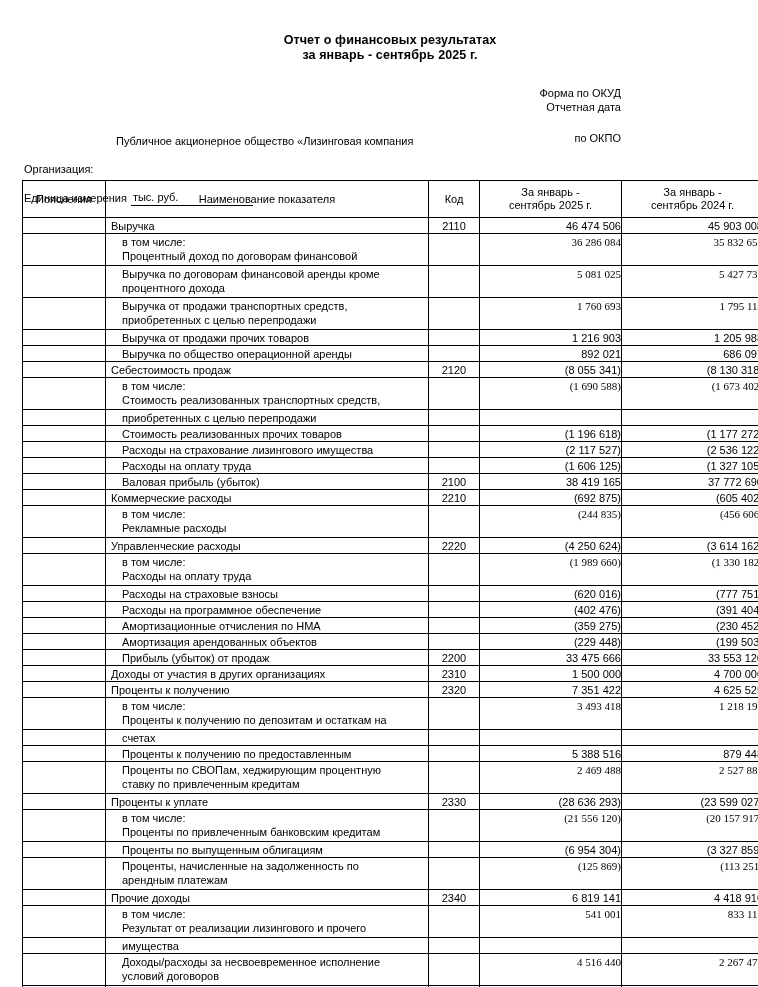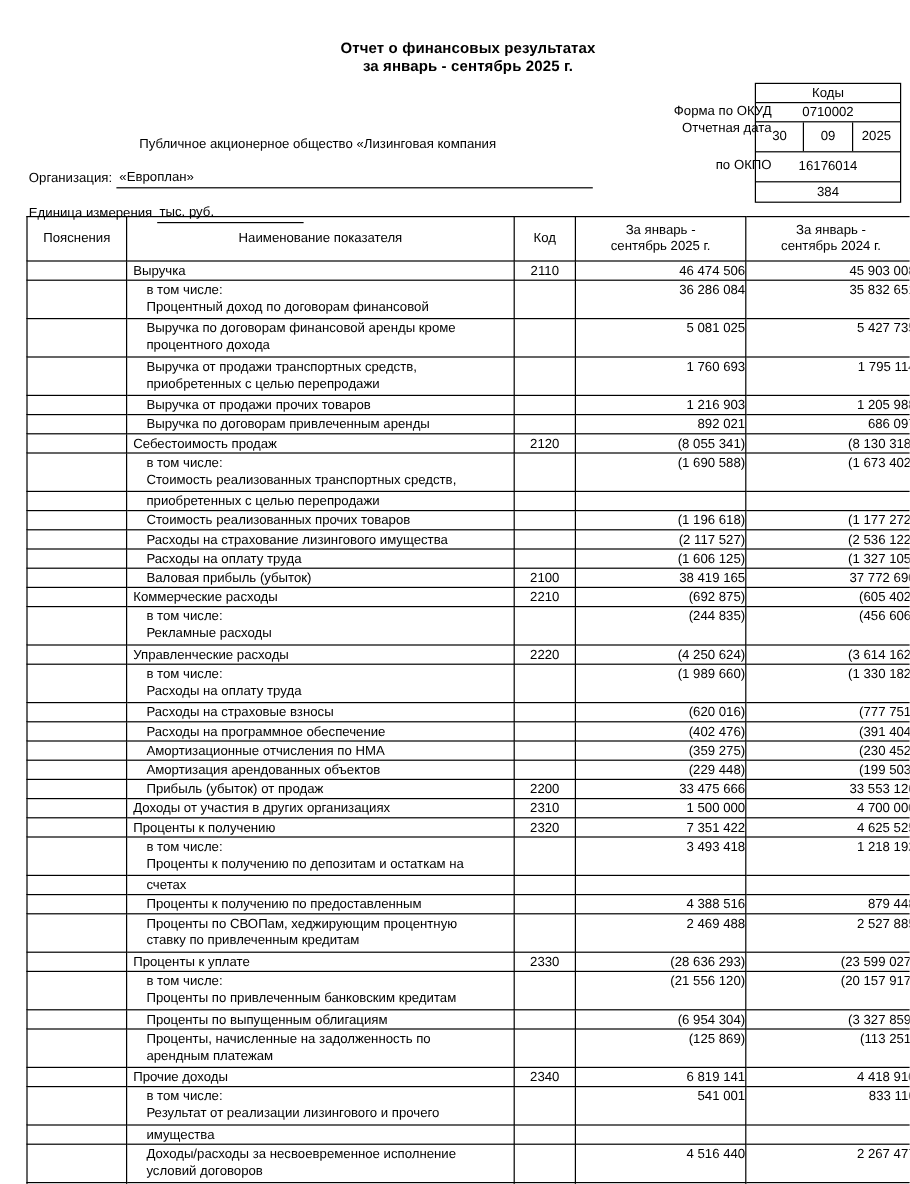--- a/index.html
+++ b/index.html
@@ -75,21 +75,21 @@
     text-align: center;
     line-height: 25px;
     font-size: 11px;
     border-right: 1.2px solid #000;
     box-sizing: border-box;
   }
   .codes-date > div:last-child { border-right: none; }
 
   .right-labels {
     position: absolute;
-    right: 126px;
+    right: 148px;
     top: 0;
     text-align: right;
     font-size: 11px;
     line-height: 13px;
     width: 300px;
   }
   .rl { height: 16px; line-height: 16px; }
   .rl.two { height: 25px; line-height: 12.5px; padding-top: 0; }
   .rl.tall25 { height: 25px; line-height: 25px; }
   .rl-sub { display: block; }
@@ -99,20 +99,21 @@
     position: absolute;
     left: 24px;
     top: 113px;
     width: 470px;
     font-size: 11px;
   }
   .org-name-top {
     padding-left: 92px;
     line-height: 15px;
     white-space: nowrap;
+    margin-top: 21px;
   }
   .org-line {
     display: flex;
     align-items: flex-end;
     line-height: 15px;
     margin-top: 13px;
   }
   .org-label { white-space: nowrap; padding-right: 4px; }
   .org-value {
     border-bottom: 1px solid #000;
@@ -164,21 +165,21 @@
     text-align: center;
     line-height: 14px;
   }
   td.val {
     text-align: right;
     padding-right: 4px;
     line-height: 14px;
   }
   tr.r1 td { height: 15px; }
   tr.r2 td { height: 30px; }
-  td.val.top { vertical-align: top; padding-top: 1px; }
+  td.val.top { vertical-align: top; padding-top: 1px; font-family: Liberation Serif, serif; }
   td.code.top { vertical-align: top; padding-top: 1px; }
   td.name.top { vertical-align: top; padding-top: 1px; }
   .nm-l1 { display: block; }
   .nm-l2 { display: block; }
 </style>
 </head>
 <body>
 
 <div class="page">
 
@@ -191,38 +192,26 @@
 
     <div class="right-labels">
       <div class="rl">&nbsp;</div>
       <div class="rl">Форма по ОКУД</div>
       <div class="rl two">
         <span class="rl-sub">Отчетная дата</span>
       </div>
       <div class="rl tall25">по ОКПО</div>
     </div>
 
-    <div class="codes-box">
-      <div class="codes-row">Коды</div>
-      <div class="codes-row">0710002</div>
-      <div class="codes-date">
-        <div>30</div>
-        <div>09</div>
-        <div>2025</div>
-      </div>
-      <div class="codes-row tall">16176014</div>
-      <div class="codes-row last">384</div>
-    </div>
   </div>
 
   <div class="org-zone">
     <div class="org-name-top">Публичное акционерное общество «Лизинговая компания</div>
     <div class="org-line">
       <span class="org-label">Организация:</span>
-      <span class="org-value">«Европлан»</span>
     </div>
     <div class="org-line">
       <span class="org-label">Единица измерения</span>
       <span class="org-value short">тыс. руб.</span>
     </div>
   </div>
 
   <table class="fin">
     <thead>
       <tr>
@@ -284,21 +273,21 @@
           <td class="name lvl2">
             <span class="nm-l1">Выручка от продажи прочих товаров</span>
           </td>
           <td class="code"></td>
           <td class="val">1 216 903</td>
           <td class="val">1 205 988</td>
         </tr>
         <tr class="r1">
           <td class="notes"></td>
           <td class="name lvl2">
-            <span class="nm-l1">Выручка по договорам привлеченным аренды</span>
+            <span class="nm-l1">Выручка по общество операционной аренды</span>
           </td>
           <td class="code"></td>
           <td class="val">892 021</td>
           <td class="val">686 097</td>
         </tr>
         <tr class="r1">
           <td class="notes"></td>
           <td class="name lvl1">
             <span class="nm-l1">Себестоимость продаж</span>
           </td>
@@ -480,21 +469,21 @@
           <td class="code"></td>
           <td class="val"></td>
           <td class="val"></td>
         </tr>
         <tr class="r1">
           <td class="notes"></td>
           <td class="name lvl2">
             <span class="nm-l1">Проценты к получению по предоставленным</span>
           </td>
           <td class="code"></td>
-          <td class="val">4 388 516</td>
+          <td class="val">5 388 516</td>
           <td class="val">879 448</td>
         </tr>
         <tr class="r2">
           <td class="notes"></td>
           <td class="name lvl2 top">
             <span class="nm-l1">Проценты по СВОПам, хеджирующим процентную</span>
             <span class="nm-l2">ставку по привлеченным кредитам</span>
           </td>
           <td class="code top"></td>
           <td class="val top">2 469 488</td>

